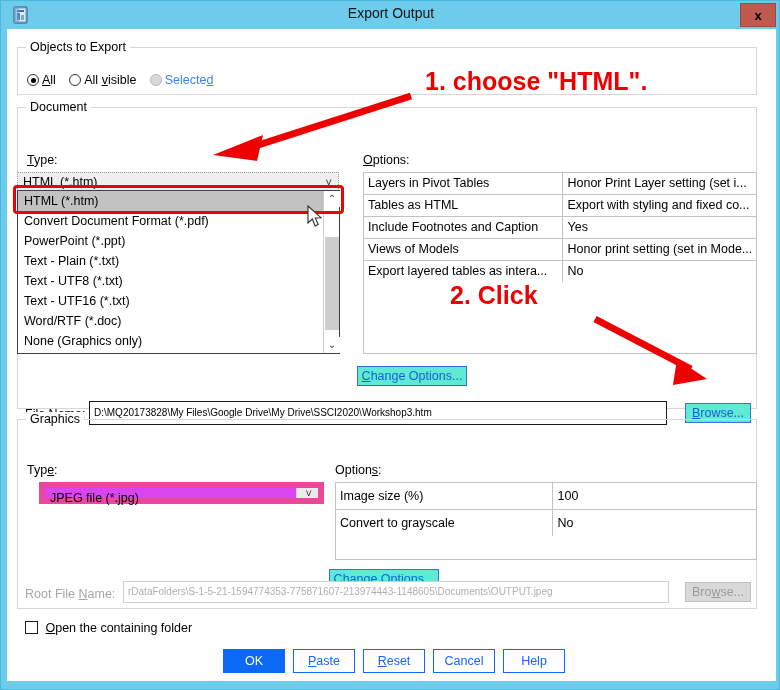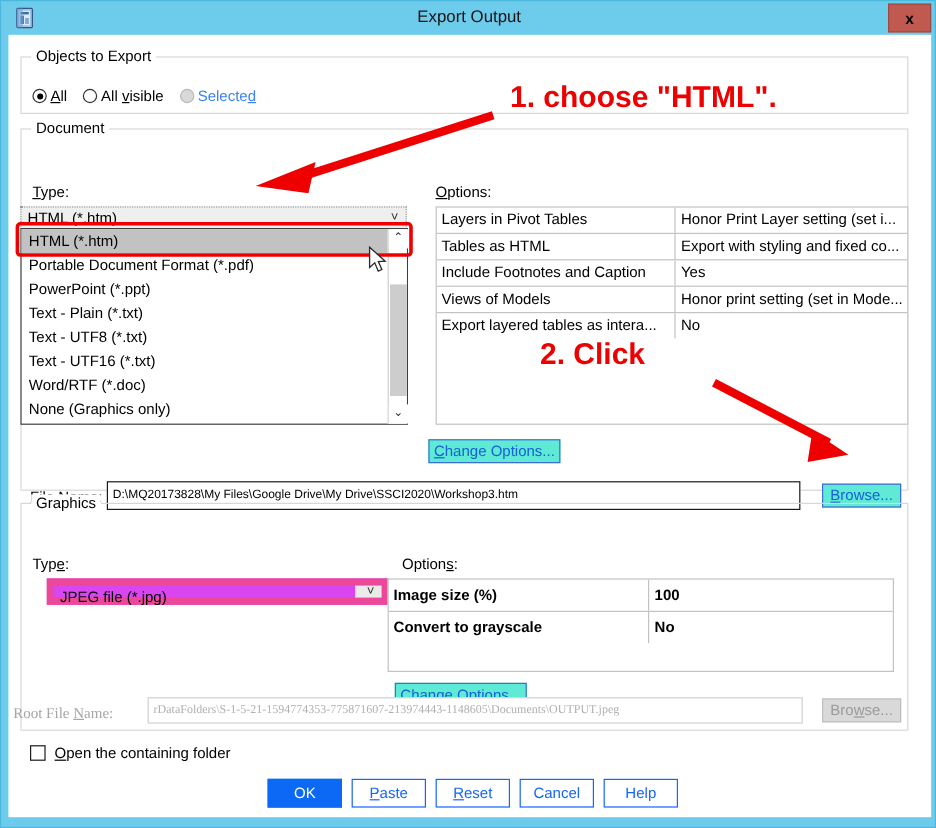--- a/index.html
+++ b/index.html
@@ -254,21 +254,21 @@
     overflow: hidden;
     white-space: nowrap;
     box-sizing: border-box;
   }
   .opt-key { border-right: 1px solid #c2c2c2; }
 
   #doc-options { left: 356px; top: 143px; width: 394px; height: 182px; }
   #doc-options .opt-key { width: 200px; height: 21px; line-height: 17px; }
   #doc-options .opt-val { width: 193px; height: 21px; line-height: 17px; }
 
-  #gfx-options { left: 316px; top: 453px; width: 422px; height: 78px; font-weight: bold; }
+  #gfx-options { left: 328px; top: 453px; width: 422px; height: 78px; }
   #gfx-options .opt-key { width: 218px; height: 26px; line-height: 22px; }
   #gfx-options .opt-val { width: 203px; height: 26px; line-height: 22px; }
 
   
   .linkbtn {
     position: absolute;
     border: 1px solid #3b6fd4;
     background: #5eead4;
     color: #1a5fd6;
     font-size: 12.5px;
@@ -383,21 +383,21 @@
 
     <div class="lbl" style="left:20px; top:124px;"><u>T</u>ype:</div>
 
     <div class="combo" id="doc-type-combo">
       <span class="ctext">HTML (*.htm)</span>
       <span class="carrow">˅</span>
     </div>
 
     <div id="dropdown">
       <div class="dd-item selected">HTML (*.htm)</div>
-      <div class="dd-item">Portable Document Format (*.pdf)</div>
+      <div class="dd-item">Convert Document Format (*.pdf)</div>
       <div class="dd-item">PowerPoint (*.ppt)</div>
       <div class="dd-item">Text - Plain (*.txt)</div>
       <div class="dd-item">Text - UTF8 (*.txt)</div>
       <div class="dd-item">Text - UTF16 (*.txt)</div>
       <div class="dd-item">Word/RTF (*.doc)</div>
       <div class="dd-item">None (Graphics only)</div>
 
       <div id="dd-scroll">
         <div class="sb-arrow" id="sb-up">⌃</div>
         <div id="sb-thumb"></div>
@@ -472,22 +472,22 @@
       <div class="opt-row">
         <div class="opt-key">Convert to grayscale</div>
         <div class="opt-val">No</div>
       </div>
     </div>
 
     <div class="linkbtn" style="left:322px; top:540px; width:110px; height:20px; line-height:18px;">
       <span>C<u>h</u>ange Options...</span>
     </div>
 
-    <div class="lbl dim" style="left:4px; top:558px;font-family:Liberation Serif, serif;">Root File <u>N</u>ame:</div>
-    <div class="txtinput disabled" style="left:116px; top:552px; width:546px; height:22px; line-height:16px;font-family:Liberation Serif, serif;">
+    <div class="lbl dim" style="left:18px; top:558px;">Root File <u>N</u>ame:</div>
+    <div class="txtinput disabled" style="left:116px; top:552px; width:546px; height:22px; line-height:16px;">
       <span>rDataFolders\S-1-5-21-1594774353-775871607-213974443-1148605\Documents\OUTPUT.jpeg</span>
     </div>
     <div class="linkbtn disabled" style="left:678px; top:553px; width:66px; height:20px; line-height:18px;">
       <span>Bro<u>w</u>se...</span>
     </div>
 
     <div class="lbl" style="left:18px; top:592px;">
       <span class="cb-box"></span>
       <span style="margin-left:4px;"><u>O</u>pen the containing folder</span>
     </div>

